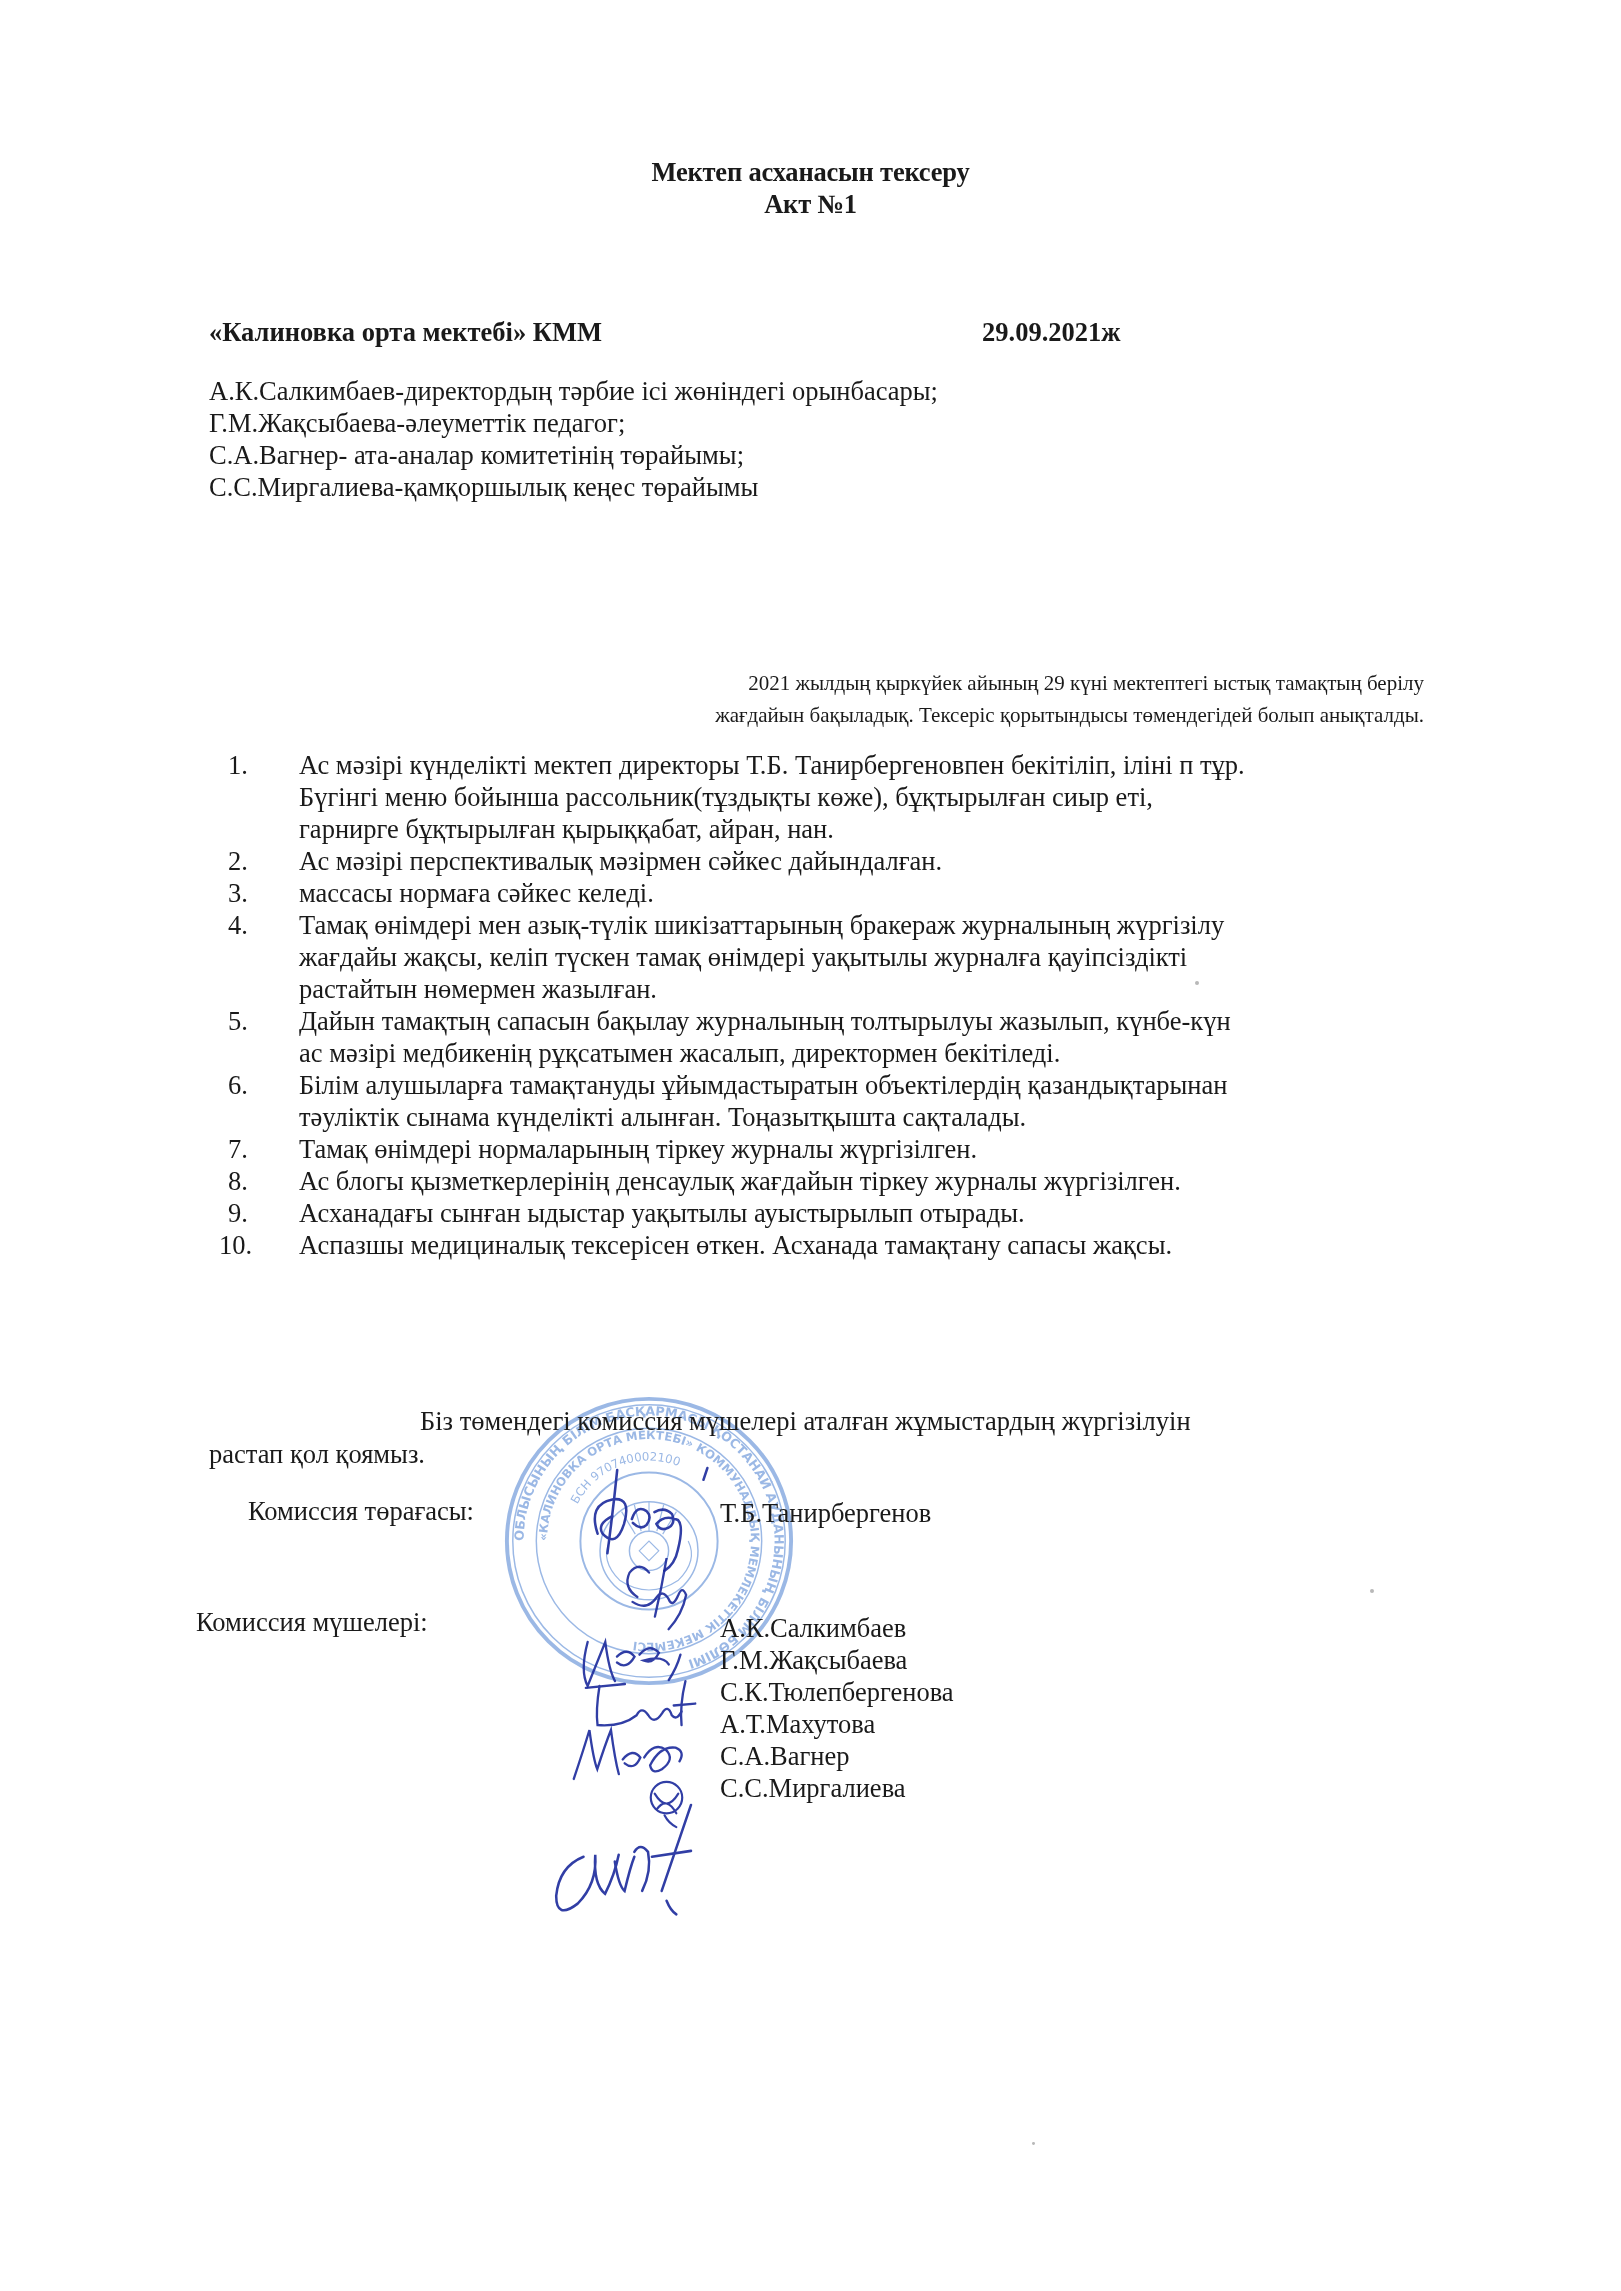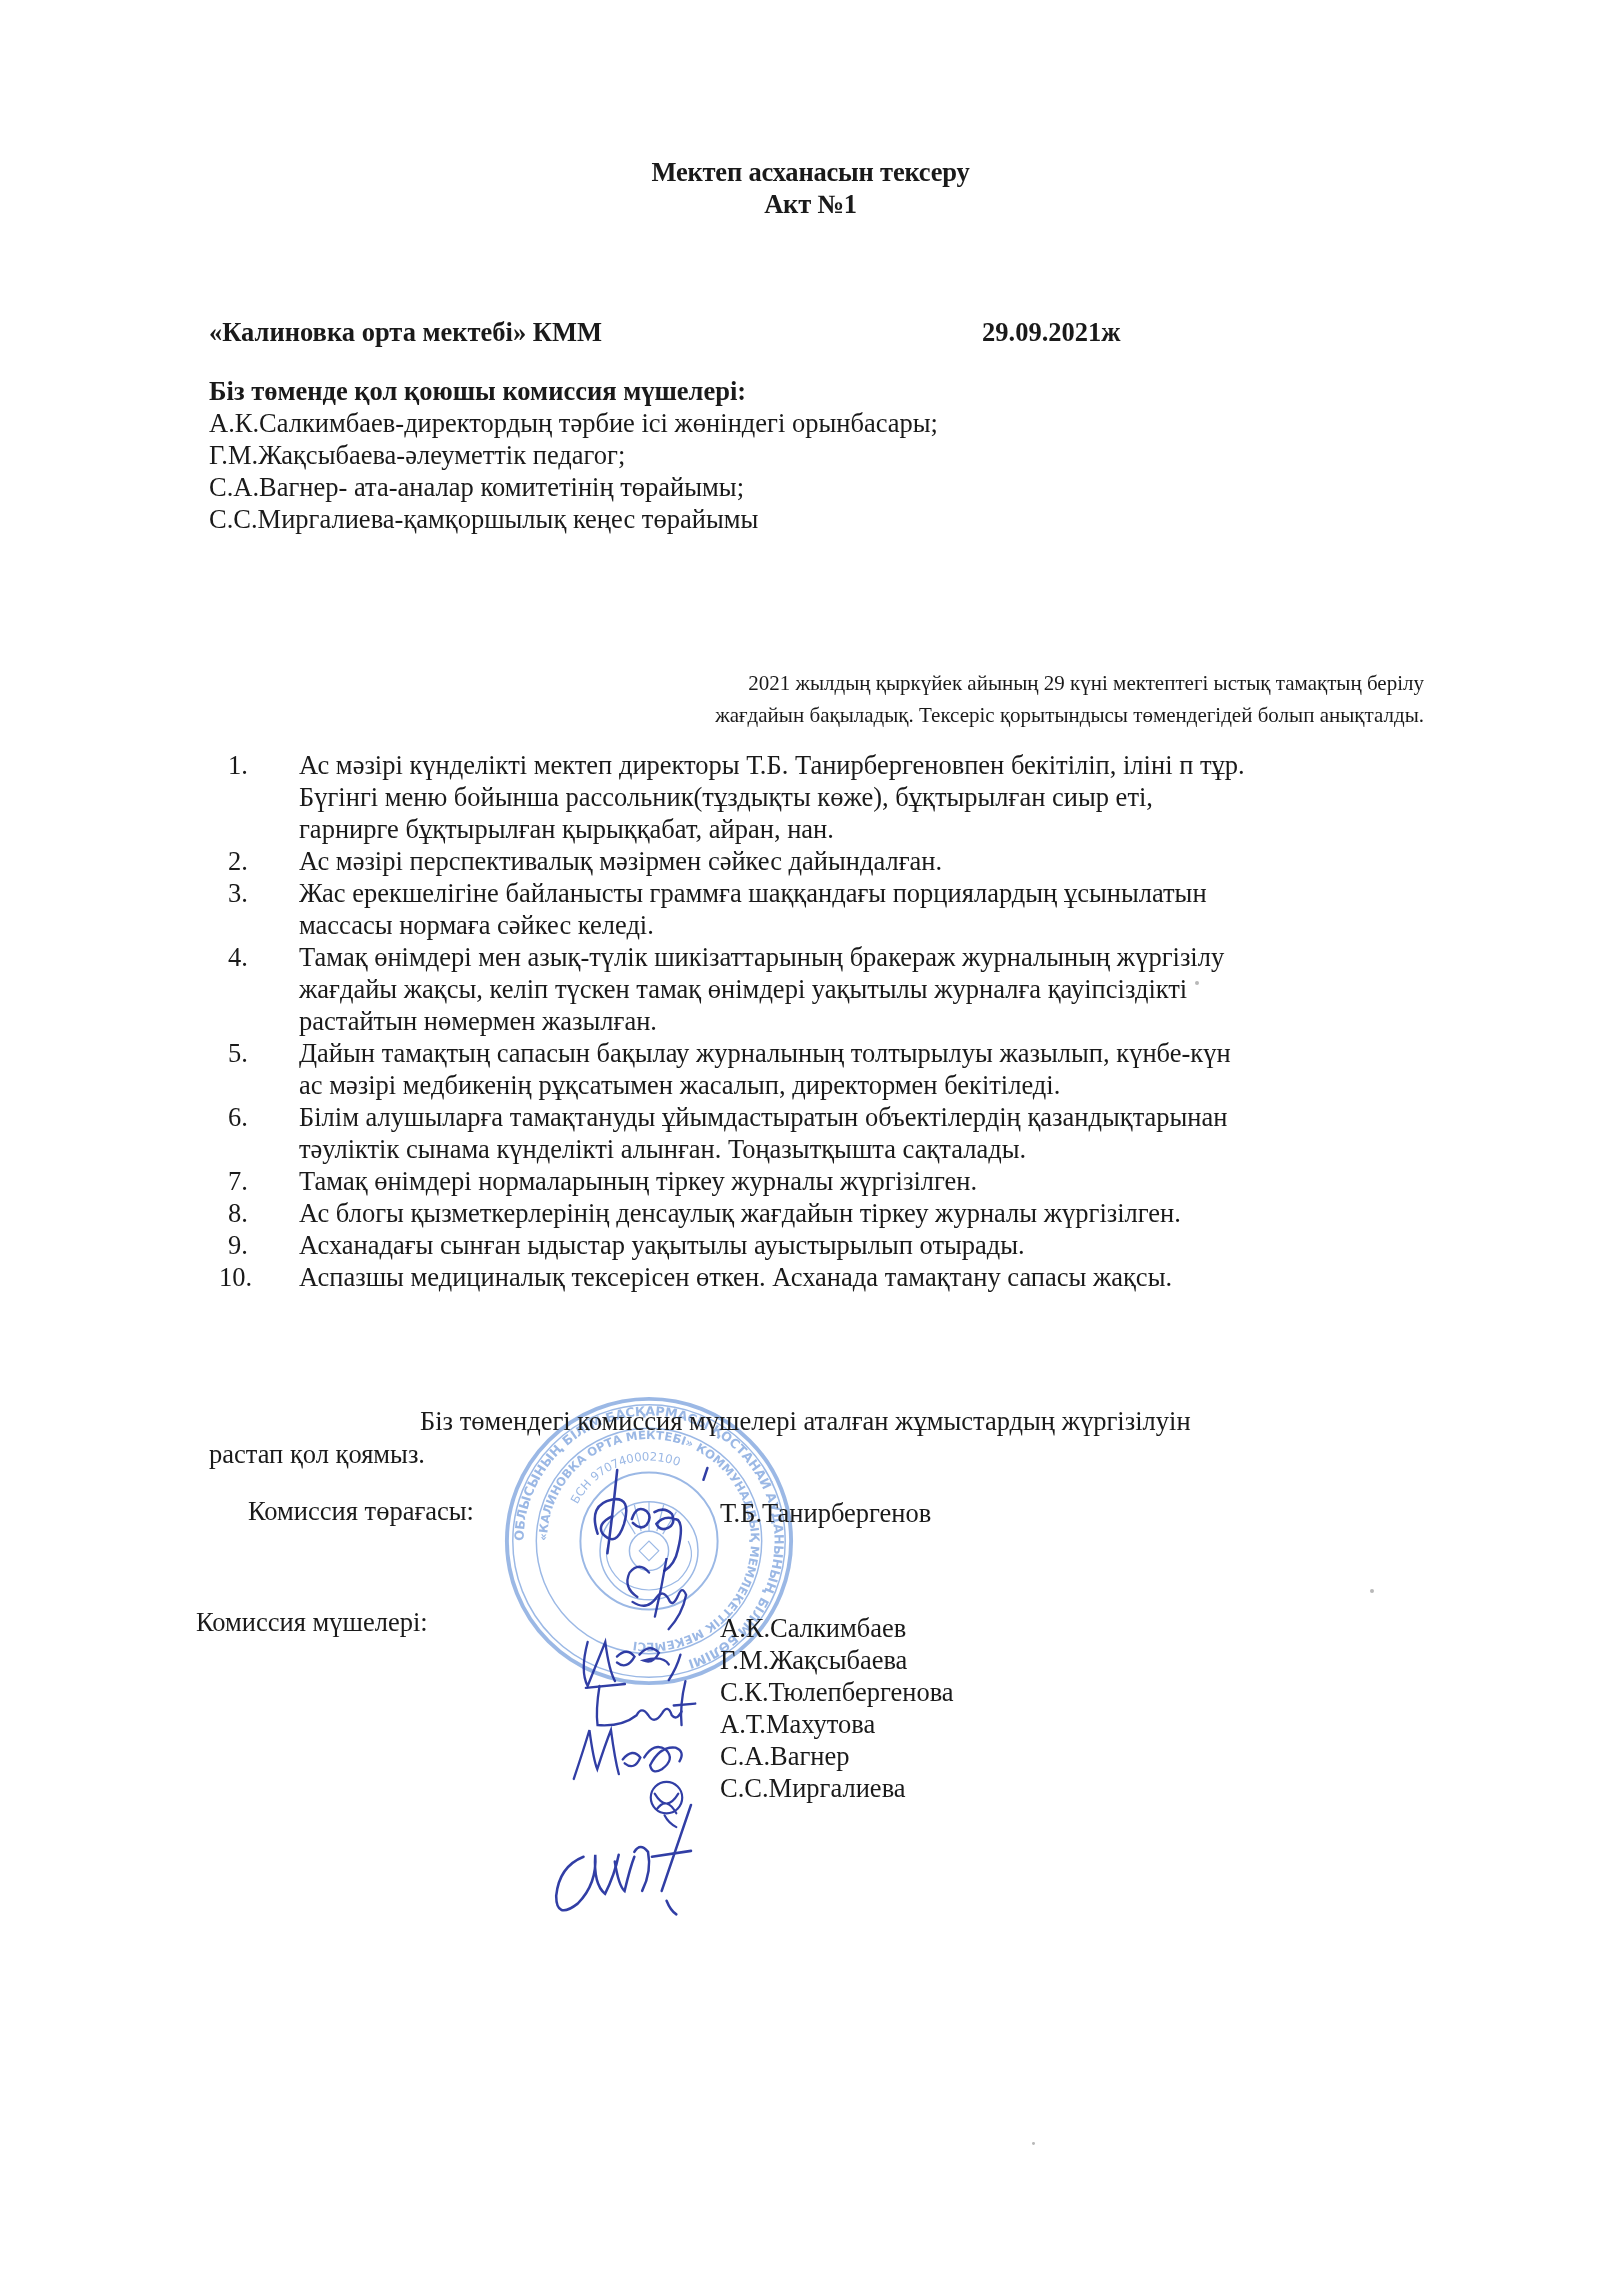--- a/index.html
+++ b/index.html
@@ -45,21 +45,20 @@
 
 <div class="page">
 
   <div class="title" style="top:157px;">Мектеп асханасын тексеру</div>
   <div class="title" style="top:189px;">Акт №1</div>
 
   <div class="abs bold t27" style="left:209px; top:297px;">«Калиновка орта мектебі» КММ</div>
   <div class="abs bold t27" style="left:982px; top:297px;">29.09.2021ж</div>
 
   <div class="members-block">
-    <div class="bold">Біз төменде қол қоюшы комиссия мүшелері:</div>
     <div>А.К.Салкимбаев-директордың тәрбие ісі жөніндегі орынбасары;</div>
     <div>Г.М.Жақсыбаева-әлеуметтік педагог;</div>
     <div>С.А.Вагнер- ата-аналар комитетінің төрайымы;</div>
     <div>С.С.Миргалиева-қамқоршылық кеңес төрайымы</div>
   </div>
 
   <div class="intro">
     <div class="indent">2021 жылдың  қыркүйек айының 29 күні мектептегі ыстық тамақтың берілу</div>
     <div>жағдайын бақыладық. Тексеріс қорытындысы  төмендегідей болып анықталды.</div>
   </div>
@@ -70,21 +69,20 @@
       <div>Ас мәзірі күнделікті мектеп директоры Т.Б. Танирбергеновпен бекітіліп, іліні п тұр.</div>
       <div>Бүгінгі меню бойынша рассольник(тұздықты көже), бұқтырылған сиыр еті,</div>
       <div>гарнирге бұқтырылған қырыққабат, айран, нан.</div>
     </li>
     <li>
       <span class="num">2.</span>
       <div>Ас мәзірі перспективалық мәзірмен сәйкес дайындалған.</div>
     </li>
     <li>
       <span class="num">3.</span>
-      <div>Жас ерекшелігіне байланысты граммға шаққандағы порциялардың ұсынылатын</div>
       <div>массасы нормаға сәйкес келеді.</div>
     </li>
     <li>
       <span class="num">4.</span>
       <div>Тамақ өнімдері мен азық-түлік шикізаттарының бракераж журналының жүргізілу</div>
       <div>жағдайы жақсы, келіп түскен тамақ өнімдері уақытылы журналға қауіпсіздікті</div>
       <div>растайтын нөмермен жазылған.</div>
     </li>
     <li>
       <span class="num">5.</span>

